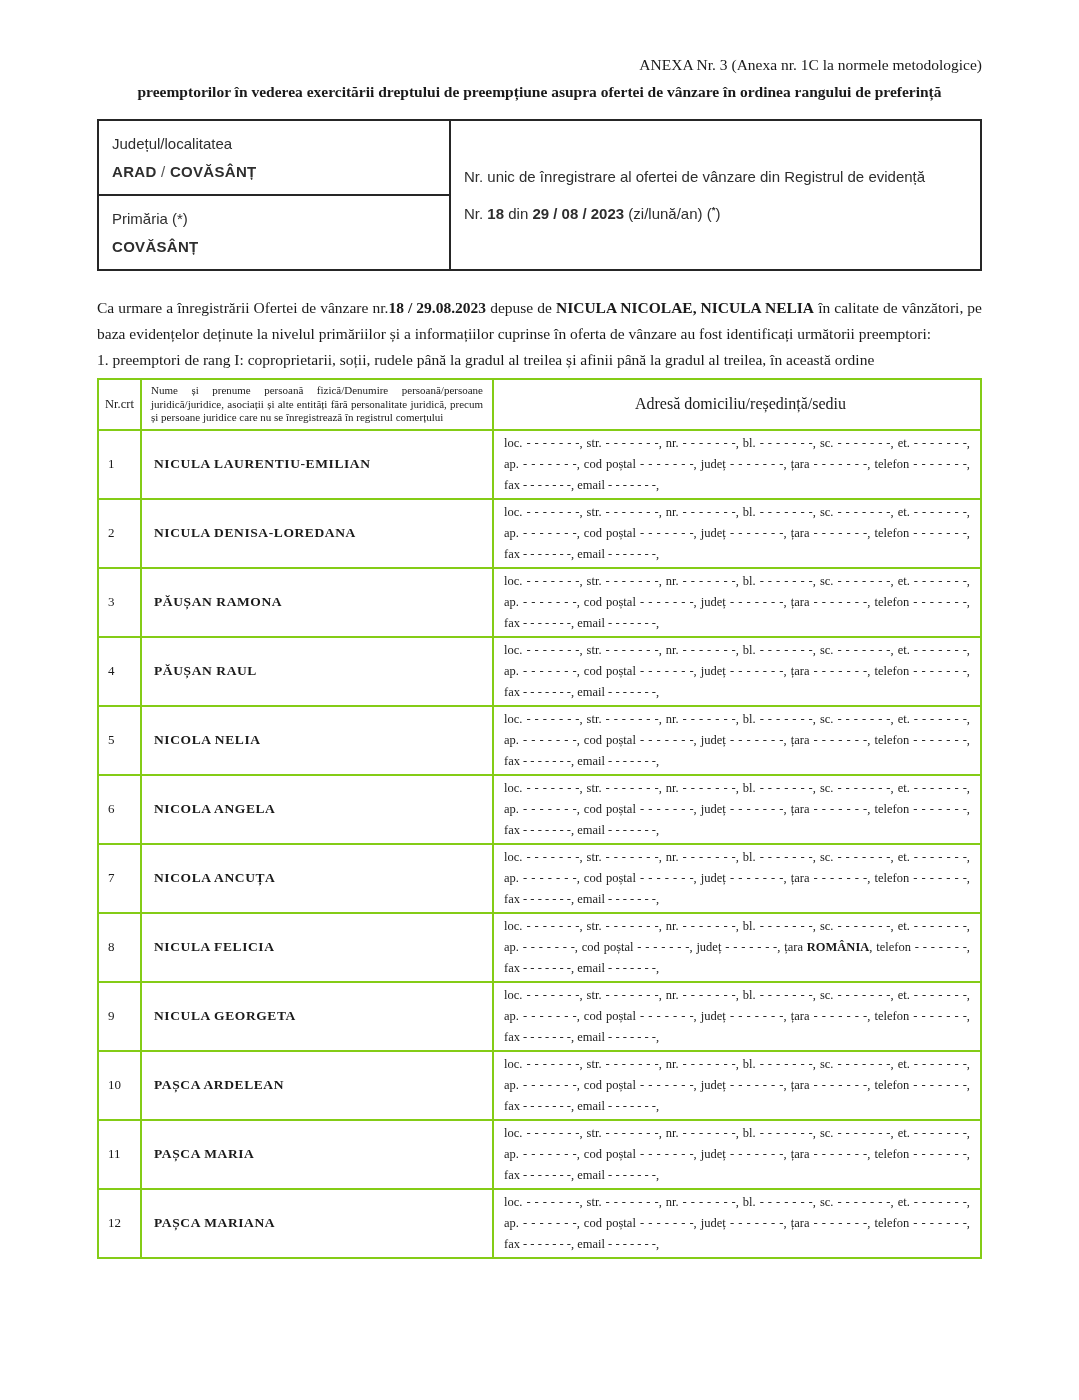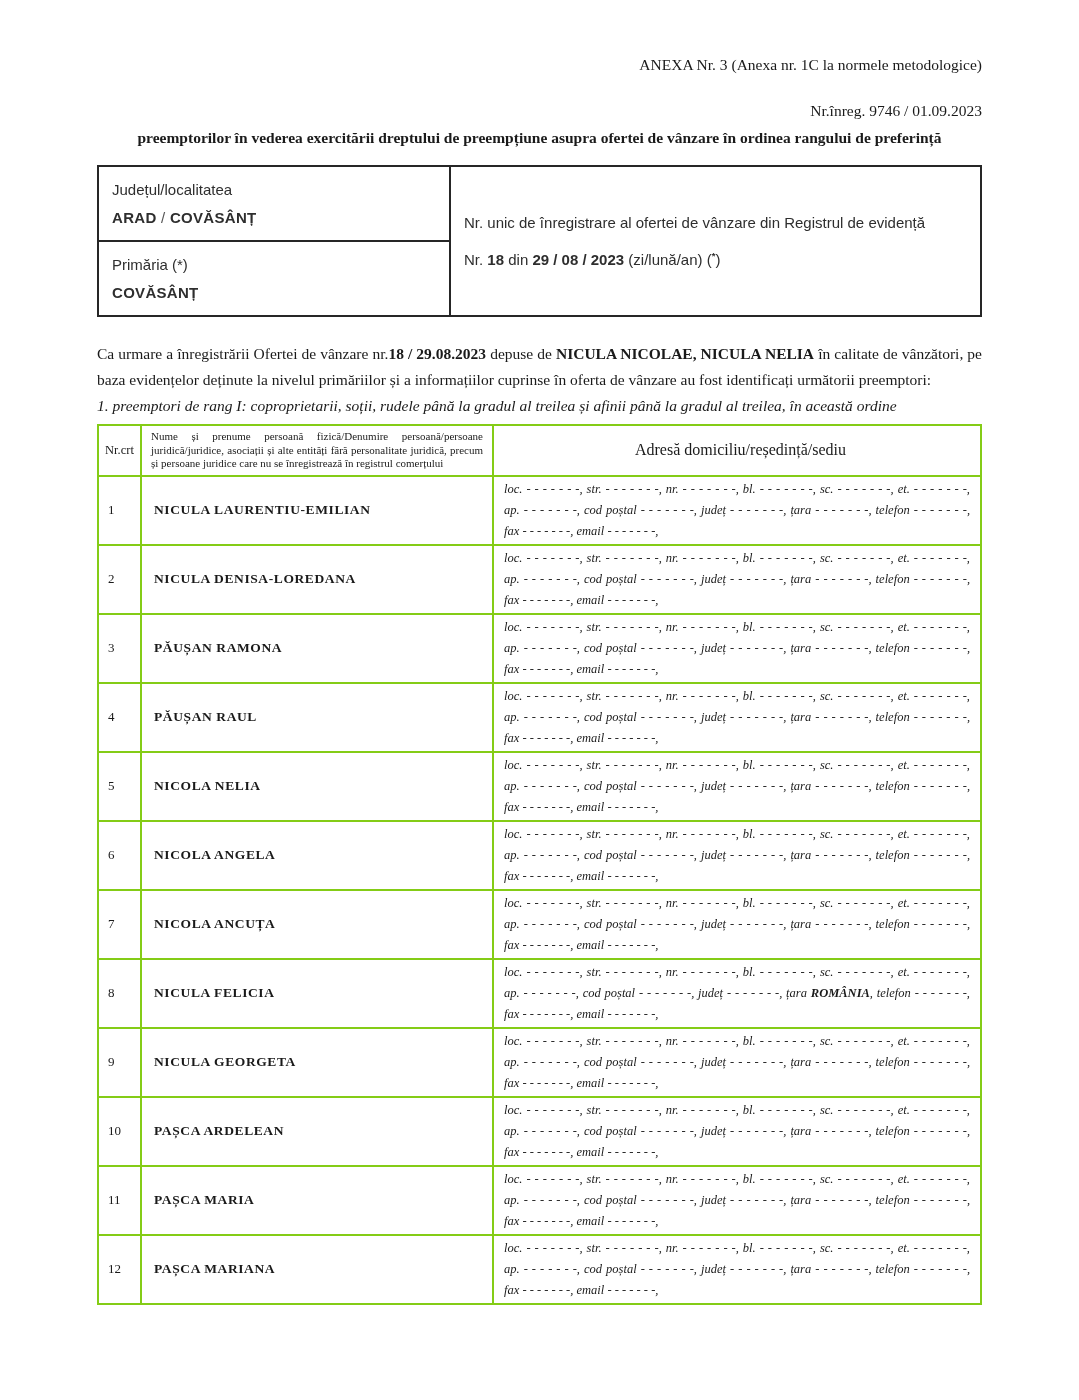--- a/index.html
+++ b/index.html
@@ -24,42 +24,41 @@
   }
   table.info-box td { border:2px solid #262626; }
   td.ib-left  { width:352px; padding:9px 14px 8px 13px; line-height:28px; vertical-align:top; }
   td.ib-left .ib-val { letter-spacing:0.3px; }
   td.ib-right { padding:8px 13px; line-height:33px; vertical-align:middle; }
   .ib-just { text-align:justify; }
   .ib-sep { color:#555; font-weight:normal; }
   sup.star { font-size:9.5px; font-weight:bold; }
 
   p.intro { margin:24px 0 0 0; font-size:15.5px; line-height:26px; text-align:justify; }
-  p.rank  { margin:0; font-size:15.5px; line-height:26px;font-style:italic; }
+  p.rank  { margin:0; font-size:15.5px; line-height:26px; }
 
   table.main { width:100%; table-layout:fixed; border-collapse:collapse; margin-top:5px; }
   table.main th, table.main td { border:2px solid #84cc16; vertical-align:middle; }
   .w-nr { width:43px; } .w-name { width:352px; }
   th { font-weight:normal; color:#1a1a1a; }
   th.h-nr   { font-size:12.5px; padding:2px; }
   th.h-name { font-size:11px; line-height:13.5px; text-align:justify; padding:4px 9px; }
   th.h-addr { font-size:16px; text-align:center; padding:2px 2px 2px 9px; }
   td.c-nr   { font-size:13px; padding-left:9px; }
   td.c-name { font-size:13.5px; font-weight:bold; letter-spacing:0.6px; padding-left:12px; }
   td.c-addr { font-size:12.5px; line-height:21px; padding:2px 10px; height:65px; }
-  .al { white-space:normal;font-style:italic; }
+  .al { white-space:normal; }
   .al.j { text-align:justify; text-align-last:justify; }
 </style>
 </head>
 <body>
 
 <div class="page">
 
   <div class="anexa-line">ANEXA Nr. 3 (Anexa nr. 1C la normele metodologice)</div>
-  <div class="reg-line">Nr.înreg. 9746 / 01.09.2023</div>
   <div class="subtitle">preemptorilor în vederea exercitării dreptului de preempțiune asupra ofertei de vânzare în ordinea rangului de preferință</div>
 
   <table class="info-box">
     <tbody>
         <tr>
       <td class="ib-left">
         <div>Județul/localitatea</div>
         <div class="ib-val"><span class="b">ARAD</span><span class="ib-sep"> / </span><span class="b">COVĂSÂNȚ</span></div>
       </td>
       <td class="ib-right" rowspan="2">

